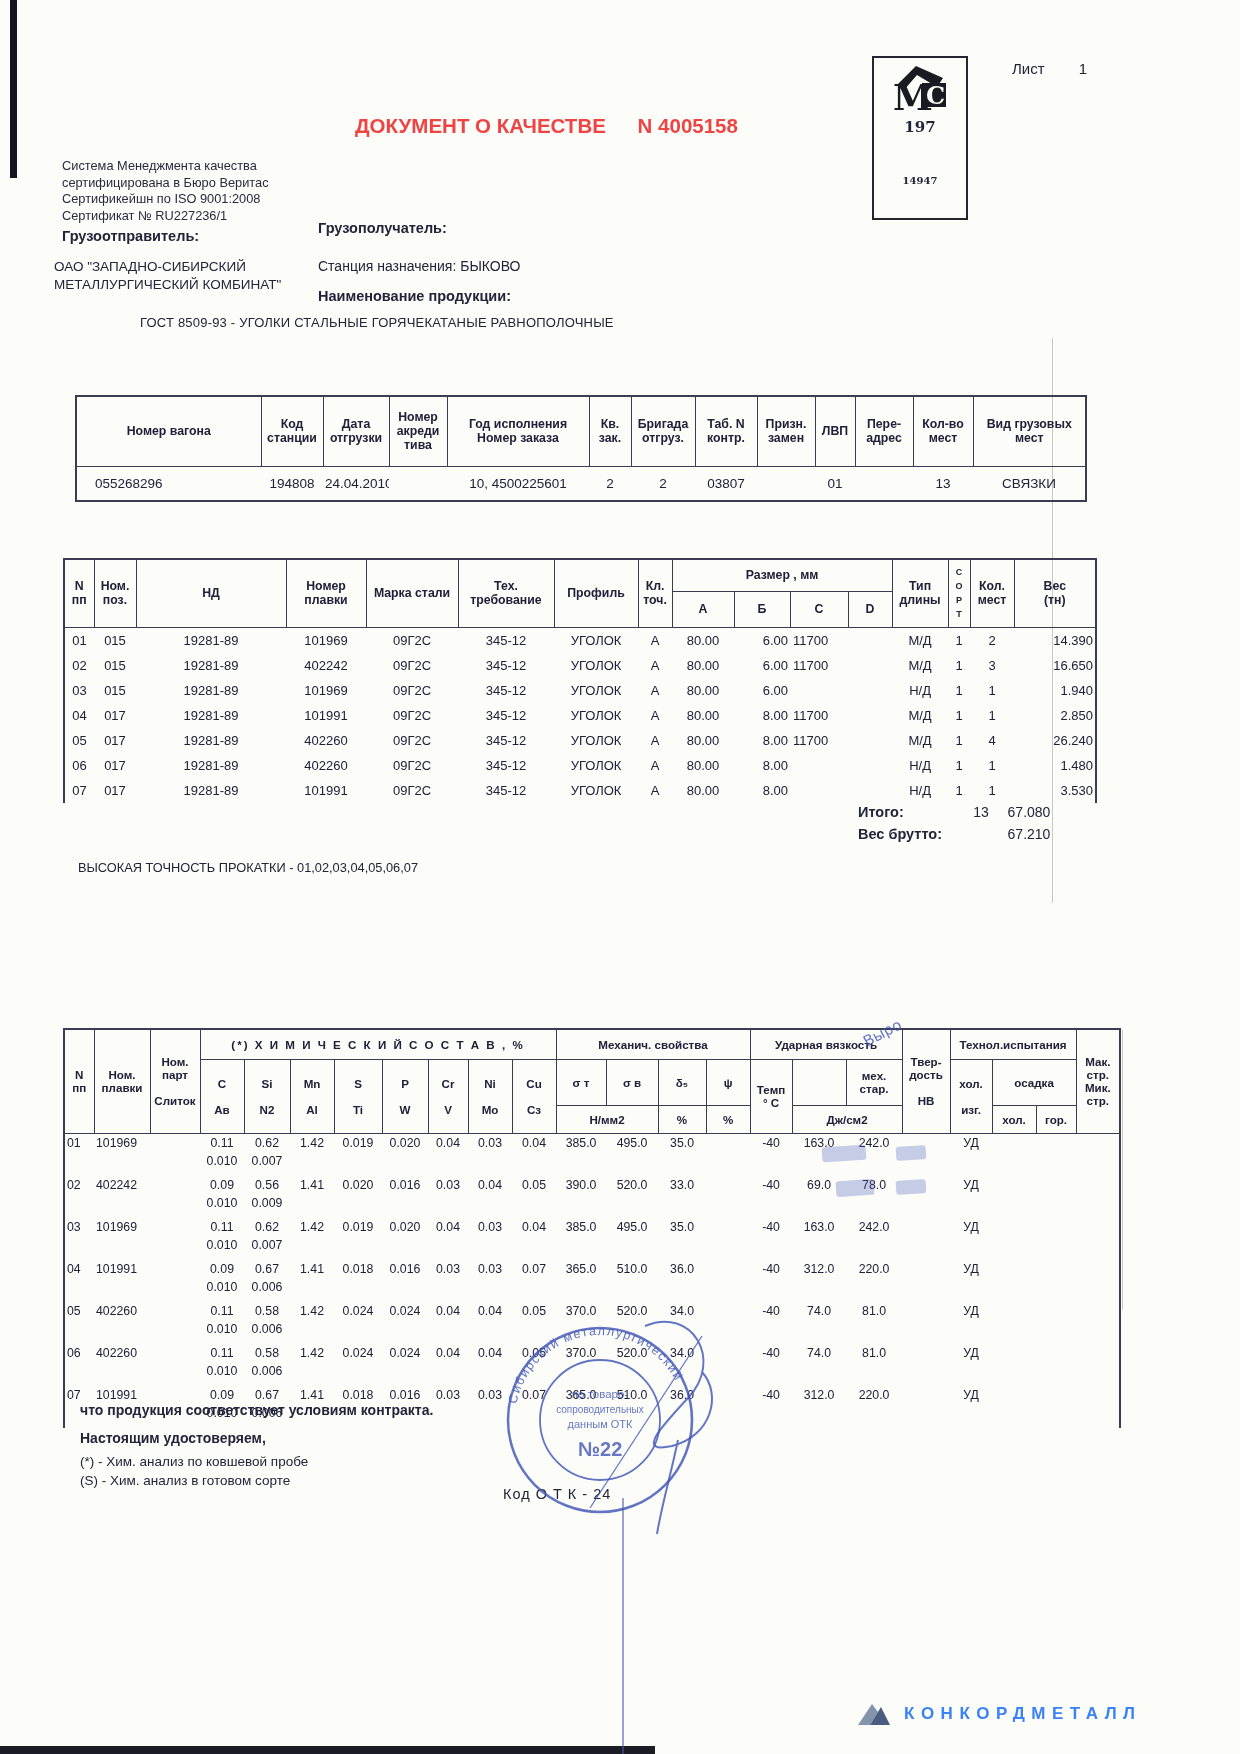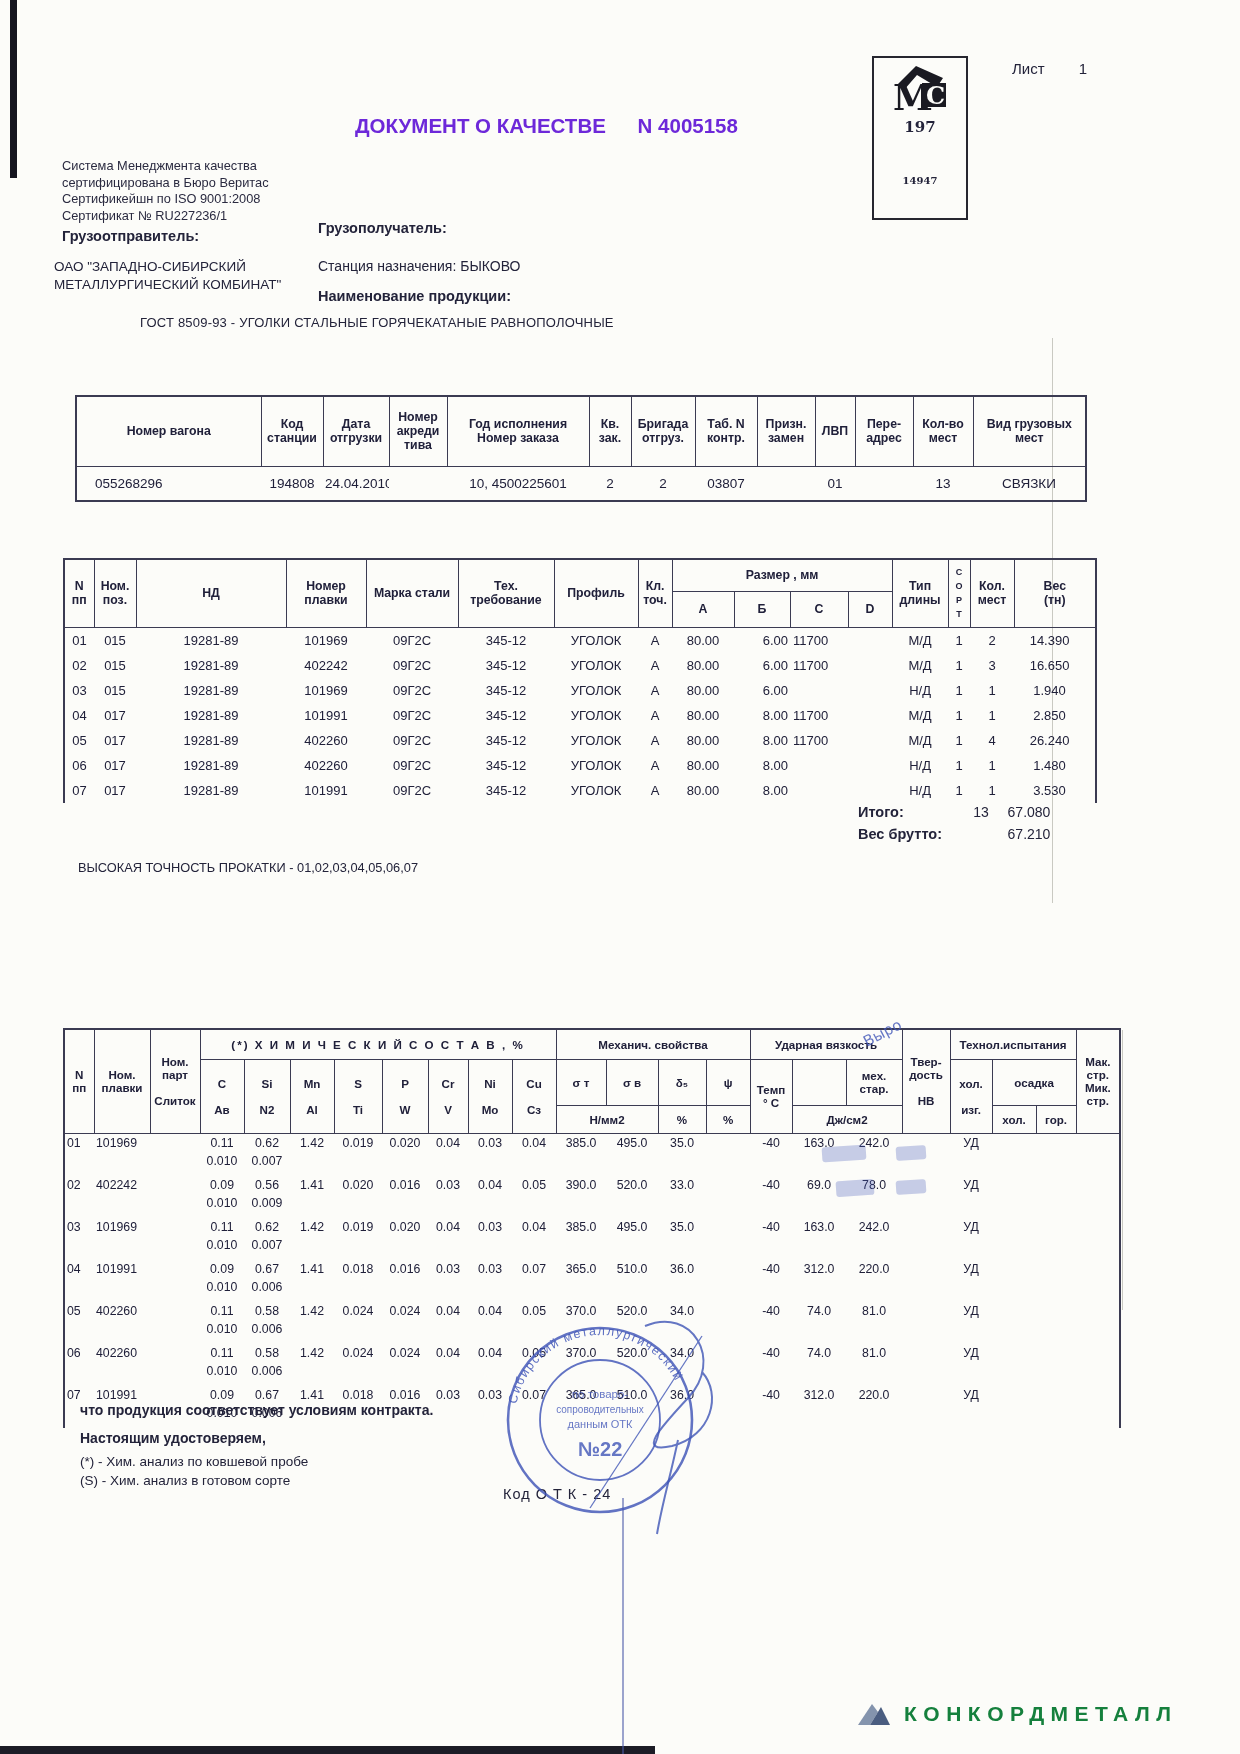--- a/index.html
+++ b/index.html
@@ -13,21 +13,21 @@
   .edge-bar{left:10px;top:0;width:7px;height:178px;background:#15151f;}
   .bottom-bar{left:0;top:1746px;width:655px;height:8px;background:#1c1c26;}
   .fold{width:1px;background:#c9c9c2;}
   .vline-blue{left:622px;top:1498px;width:2px;height:256px;background:rgba(75,90,170,.55);}
 
   
   .logo-row{left:46px;top:74px;display:flex;align-items:center;}
   .logo-word{font-family:"DejaVu Serif",serif;font-weight:900;font-size:42px;letter-spacing:-2px;color:#111118;}
   .cert{left:62px;top:158px;font-size:12.8px;line-height:16.5px;color:#2a2a40;}
 
-  .title{left:355px;top:114px;font-size:20.5px;font-weight:bold;color:#6d28d9;}
+  .title{left:355px;top:114px;font-size:20.5px;font-weight:bold;color:#ef4444;}
   .title .num{margin-left:26px;}
 
   .mc-box{left:872px;top:56px;width:92px;height:160px;border:2px solid #26262f;text-align:center;}
   .mc-box .n1{font-family:"DejaVu Serif",serif;font-size:15px;font-weight:bold;margin-top:1px;}
   .mc-box .n2{font-family:"DejaVu Serif",serif;font-size:10px;font-weight:bold;margin-top:39px;}
   .sheet{left:982px;top:60px;font-size:15px;}
   .sheet span{margin-left:30px;}
 
   .lbl{font-weight:bold;font-size:14.5px;}
   .shipper-name{font-size:13.5px;line-height:18px;}
@@ -38,21 +38,21 @@
   table.doc th{border:1.6px solid #3b3b52;font-weight:bold;text-align:center;vertical-align:middle;
                white-space:pre-line;padding:1px 2px;line-height:14px;}
   table.doc td{text-align:center;padding:1px 2px;border:none;overflow:hidden;}
   #t1{border:2px solid #3b3b52;}
   #t1 tbody td{height:31px;font-size:13.5px;}
   #t1 tbody td:first-child{text-align:left;padding-left:18px;}
   #t2{border:2px solid #3b3b52;border-bottom:none;}
   #t2 tbody td{height:23px;font-size:13px;}
   #t2 tbody td:nth-child(10){text-align:right;padding-right:2px;}
   #t2 tbody td:nth-child(11){text-align:left;padding-left:3px;}
-  #t2 tbody td:nth-child(16){padding-right:12px;}
+  #t2 tbody td:nth-child(16){text-align:right;padding-right:2px;}
   #t3{border:2px solid #3b3b52;border-bottom:none;font-size:12px;}
   #t3 th{font-size:11.6px;line-height:13px;}
   #t3 tbody td{height:16px;font-size:12.3px;}
   #t3 tbody tr:nth-child(even) td{padding-bottom:7px;}
   #t3 tbody td:nth-child(1),#t3 tbody td:nth-child(2){text-align:left;}
   .vert{font-size:9px;line-height:9px;}
 
   .totals{left:858px;top:804px;width:196px;font-size:14px;}
   .totals .row{display:flex;margin-bottom:6px;}
   .totals .tl{width:100px;font-weight:bold;font-size:14.5px;}
@@ -65,21 +65,21 @@
   .footnotes{left:80px;top:1452px;font-size:13.5px;line-height:19px;}
   .otk{left:503px;top:1486px;font-size:14.5px;letter-spacing:1px;}
   .rnote{left:718px;top:1396px;font-size:14.5px;font-weight:bold;line-height:22px;width:330px;}
 
   .stamp-wrap{left:440px;top:1308px;}
   .ink{color:#4156b8;opacity:.8;}
   .ink-note{left:862px;top:1024px;font-size:15px;transform:rotate(-28deg);font-family:"DejaVu Sans",sans-serif;}
   .smudge{background:rgba(72,92,185,.30);border-radius:3px;transform:rotate(-4deg);}
 
   .footer{left:856px;top:1700px;display:flex;align-items:center;gap:12px;}
-  .brand{font-size:21px;font-weight:600;letter-spacing:6.5px;color:#15803d;}
+  .brand{font-size:17px;font-weight:600;letter-spacing:6.5px;color:#3b82f6;}
 </style>
 </head>
 <body>
 
 <div class="page">
 
   <div class="abs edge-bar"></div>
   <div class="abs bottom-bar"></div>
   <div class="abs fold" style="left:1052px;top:338px;height:565px;"></div>
   <div class="abs fold" style="left:1122px;top:1030px;height:280px;"></div>

